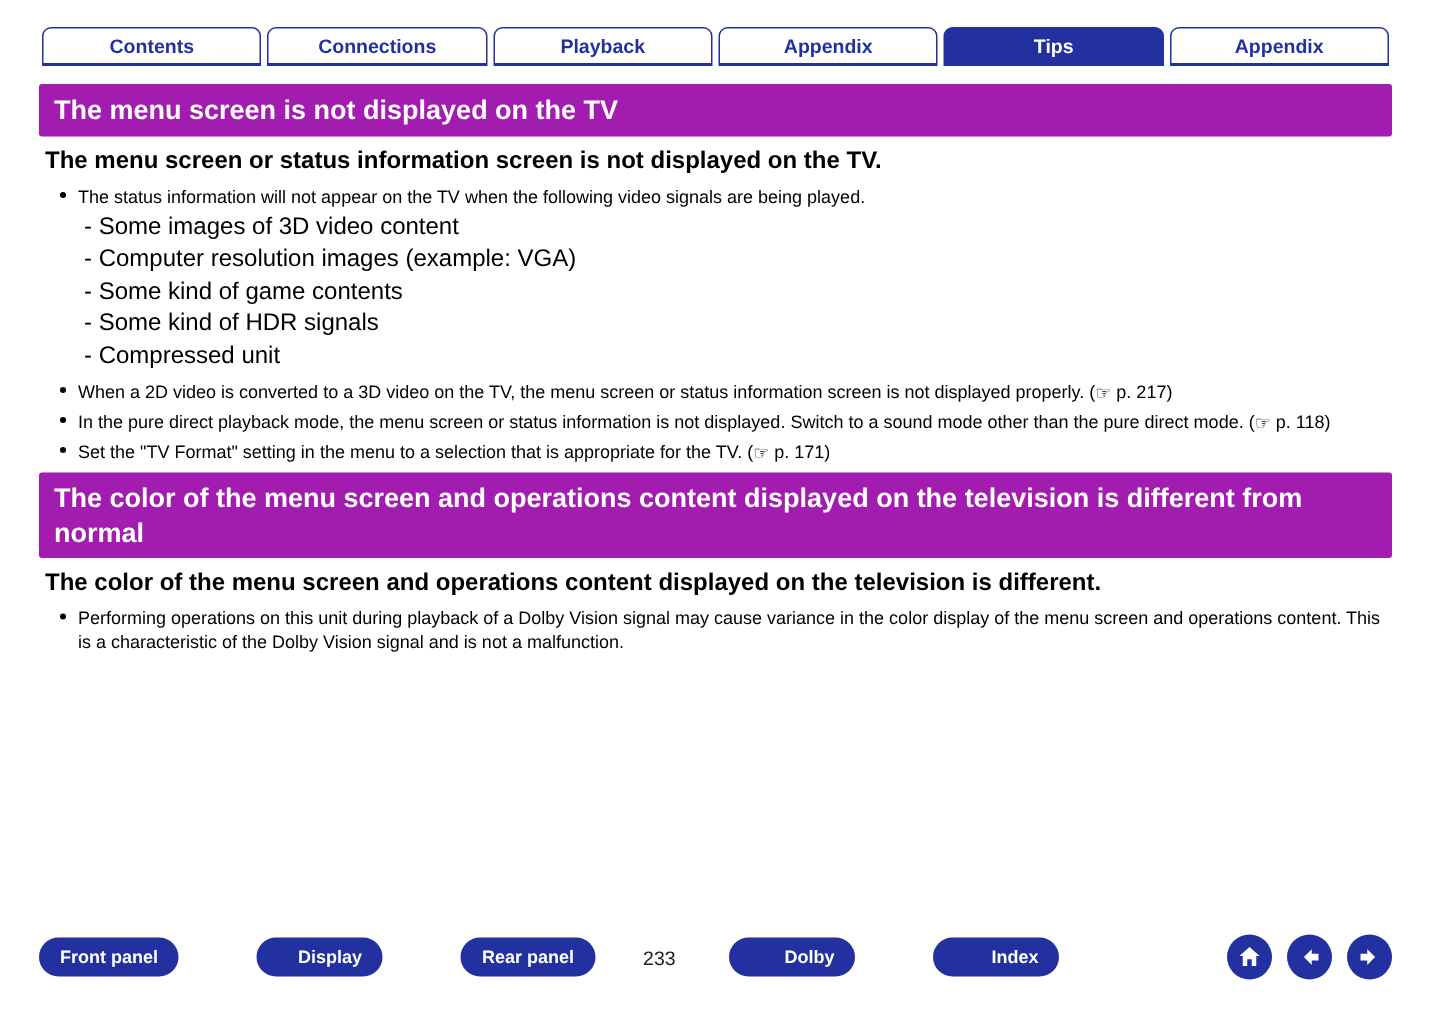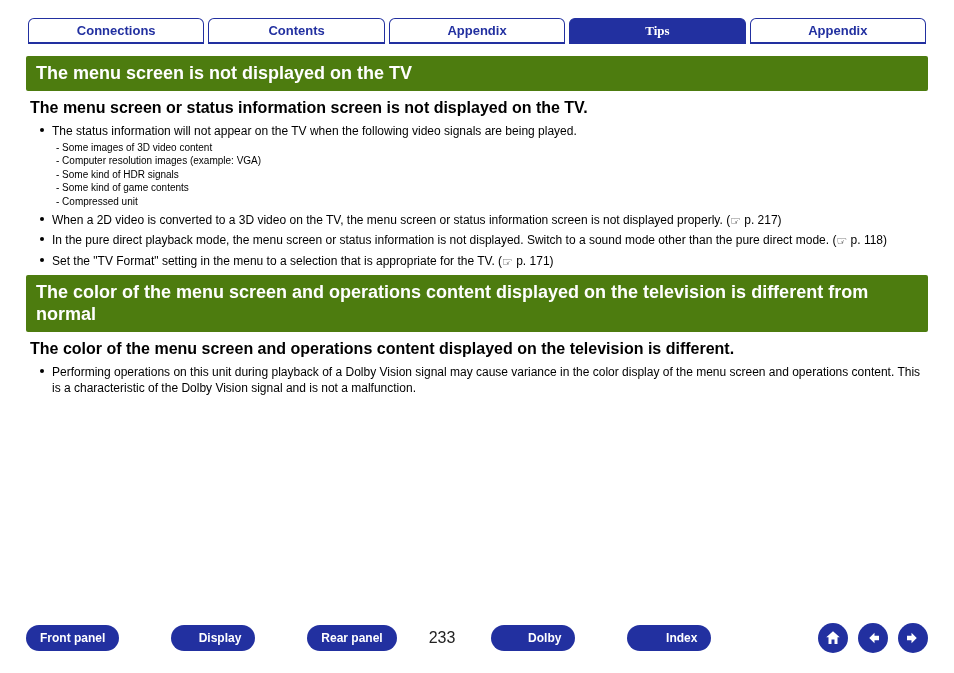--- a/index.html
+++ b/index.html
@@ -27,25 +27,24 @@
     border: 1px solid #2230a0;
     border-bottom: 2px solid #2230a0;
     background: #fff;
     border-radius: 6px 6px 0 0;
     margin: 0 2px;
     cursor: pointer;
   }
   .tab.active {
     background: #2230a0;
     color: #fff;
-    font-family: Liberation Serif, serif;
   }
   
   .section-bar {
-    background: #4d7c0f;
+    background: #a21caf;
     color: #fff;
     font-weight: bold;
     font-size: 18px;
     padding: 6px 10px;
     border-radius: 2px;
     margin: 6px 0 8px;
     line-height: 1.25;
   }
   
   .content { padding: 0 4px; }
@@ -61,21 +60,21 @@
     content: "";
     position: absolute;
     left: -12px;
     top: 5px;
     width: 4px;
     height: 4px;
     background: #000;
     border-radius: 50%;
   }
   .sublines { padding-left: 4px; margin-top:2px;}
-  .sublines div { font-size: 10px; line-height: 1.35; }
+  .sublines div { font-size: 16px; line-height: 1.35; }
   
   .bottom {
     position: absolute;
     bottom: 20px;
     left: 26px;
     right: 26px;
     display: flex;
     align-items: center;
   }
   .pill {
@@ -86,21 +85,21 @@
     padding: 6px 14px;
     border-radius: 14px;
     cursor: pointer;
     display:inline-block;
     min-width: 84px;
     text-align:right;
   }
   .footer-left { display:flex; align-items:center; }
   .footer-left .pill { margin-right: 52px; }
   .page-num {
-    font-size: 16px;
+    font-size: 13px;
     color:#222;
     margin: 0 36px 0 -20px;
   }
   .footer-right {
     margin-left: auto;
     display: flex;
     align-items: center;
     gap: 10px;
   }
   .circ-btn {
@@ -111,38 +110,39 @@
     cursor:pointer;
   }
   .circ-btn svg { fill:#fff; }
   .link-ref { white-space: nowrap; }
   .hand { display:inline-block; transform: translateY(1px);}
 </style>
 </head>
 <body>
 
 <div class="tabs">
+  <div class="tab">Contents</div>
   <div class="tab">Connections</div>
-  <div class="tab">Contents</div>
+  <div class="tab">Playback</div>
   <div class="tab">Appendix</div>
   <div class="tab active">Tips</div>
   <div class="tab">Appendix</div>
 </div>
 
 <div class="section-bar">The menu screen is not displayed on the TV</div>
 <div class="content">
   <div class="bold-intro">The menu screen or status information screen is not displayed on the TV.</div>
   <ul class="bullets">
     <li>
       <span>The status information will not appear on the TV when the following video signals are being played.</span>
       <div class="sublines">
         <div>- Some images of 3D video content</div>
         <div>- Computer resolution images (example: VGA)</div>
+        <div>- Some kind of game contents</div>
         <div>- Some kind of HDR signals</div>
-        <div>- Some kind of game contents</div>
         <div>- Compressed unit</div>
       </div>
     </li>
     <li>
       <span>When a 2D video is converted to a 3D video on the TV, the menu screen or status information screen is not displayed properly.  (</span><span class="link-ref"><span class="hand">☞</span><span> p. 217)</span></span>
     </li>
     <li>
       <span>In the pure direct playback mode, the menu screen or status information is not displayed. Switch to a sound mode other than the pure direct mode.  (</span><span class="link-ref"><span class="hand">☞</span><span> p. 118)</span></span>
     </li>
     <li>

